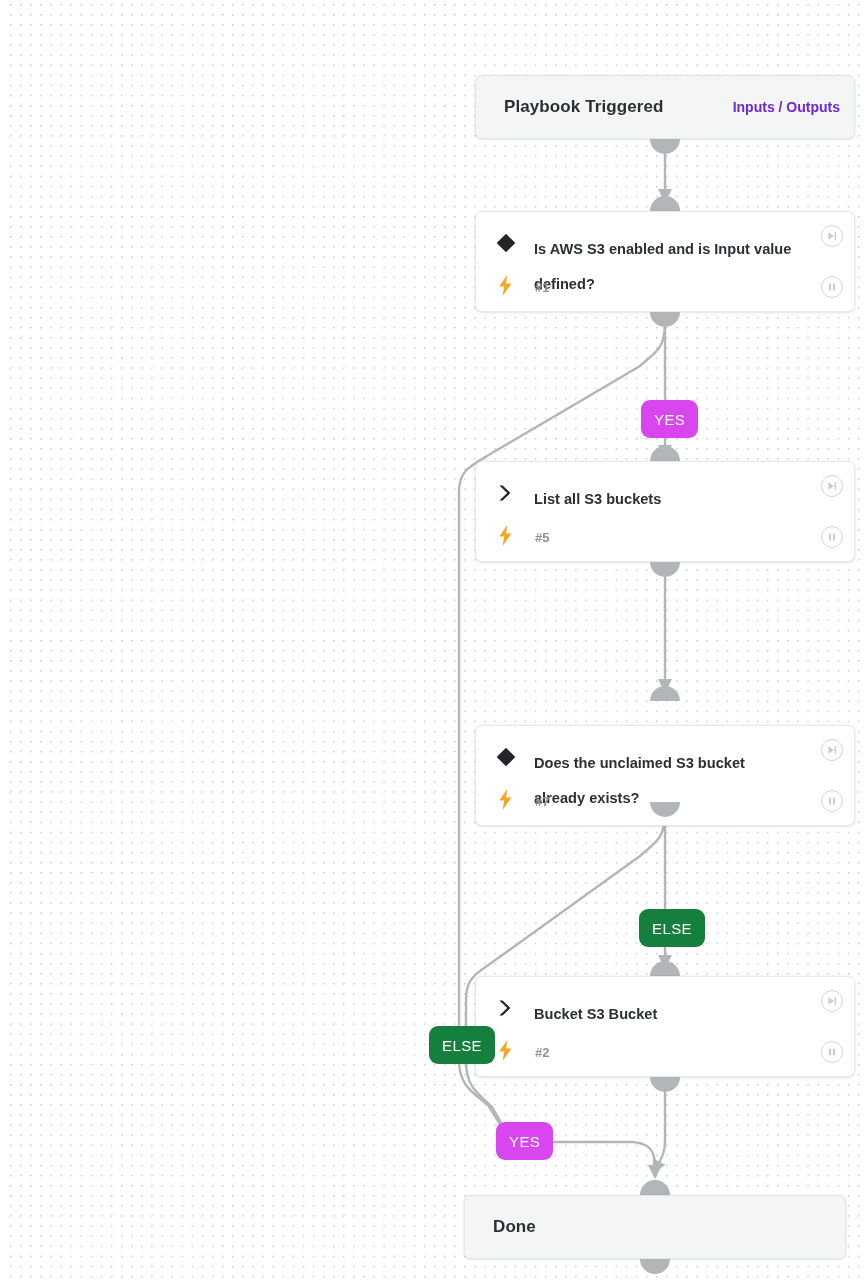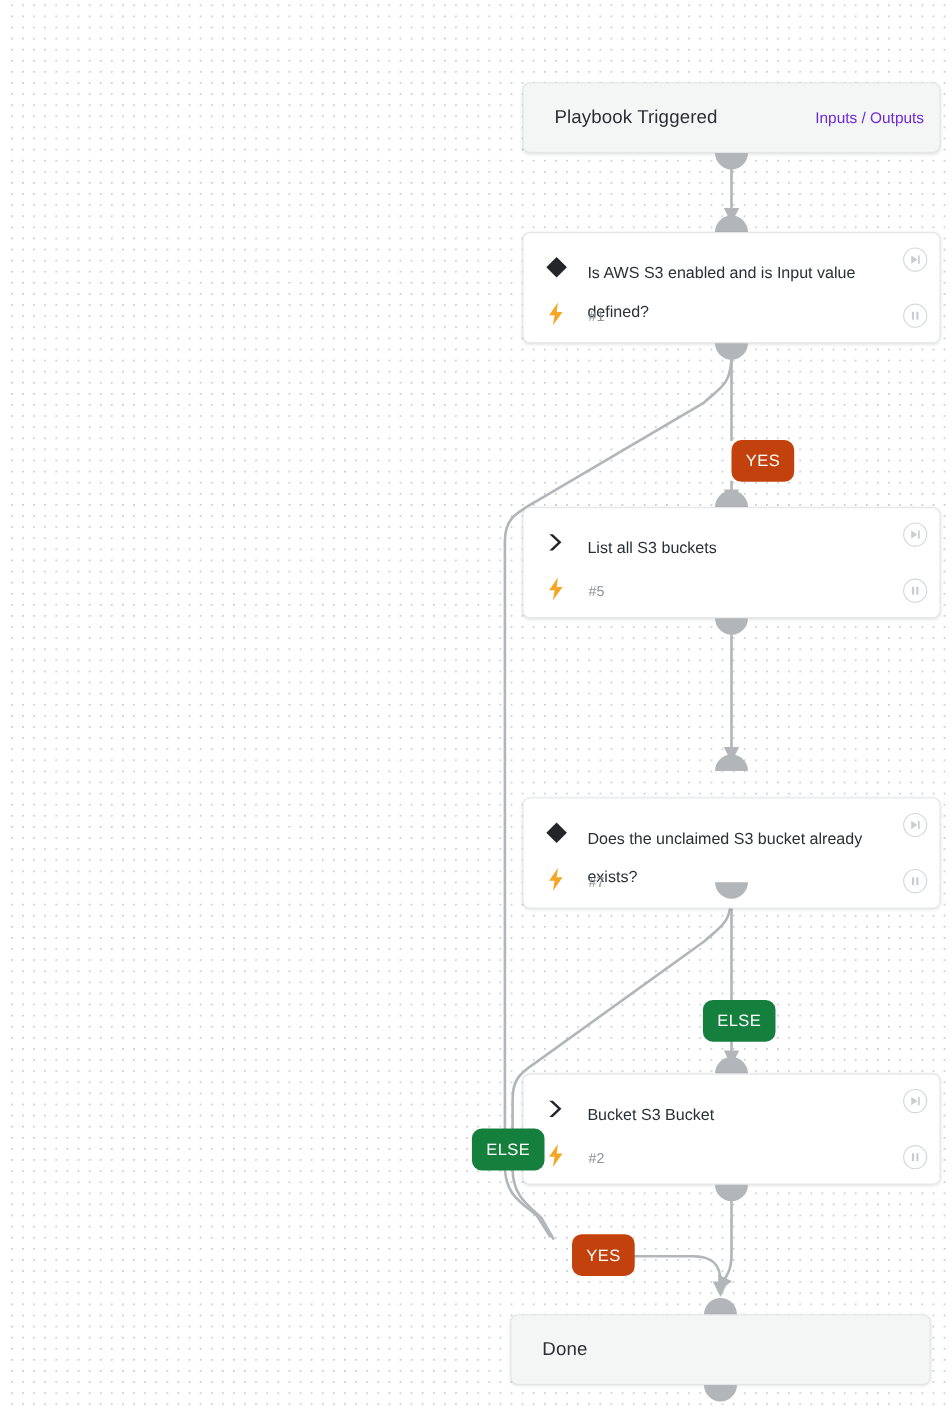--- a/index.html
+++ b/index.html
@@ -46,20 +46,21 @@
   }
 
   
   .node {
     position: absolute;
     box-sizing: border-box;
     border-radius: 7px;
     background: #ffffff;
     border: 1px solid #e6e8ea;
     box-shadow: 0 1px 3px rgba(20,25,35,0.10), 0 0 0 1px rgba(20,25,35,0.015);
+    font-weight: bold;
   }
   .node.terminal {
     background: #f4f6f6;
     border: 1px solid #e3e6e7;
   }
 
   .term-title {
     position: absolute;
     left: 28px;
     top: 50%;
@@ -154,21 +155,21 @@
     border-radius: 9px;
     display: flex;
     align-items: center;
     justify-content: center;
     color: #ffffff;
     font-size: 15px;
     letter-spacing: 0.4px;
     padding: 0 13px;
     box-sizing: border-box;
   }
-  .badge.yes  { background: #c2410c; margin-left: 24px; }
+  .badge.yes  { background: #d946ef; }
   .badge.else { background: #15803d; }
 </style>
 </head>
 <body>
 
 <div id="canvas">
 
   <div id="grid"></div>
 
   <svg id="edges" viewBox="0 0 865 1284" width="865" height="1284">

